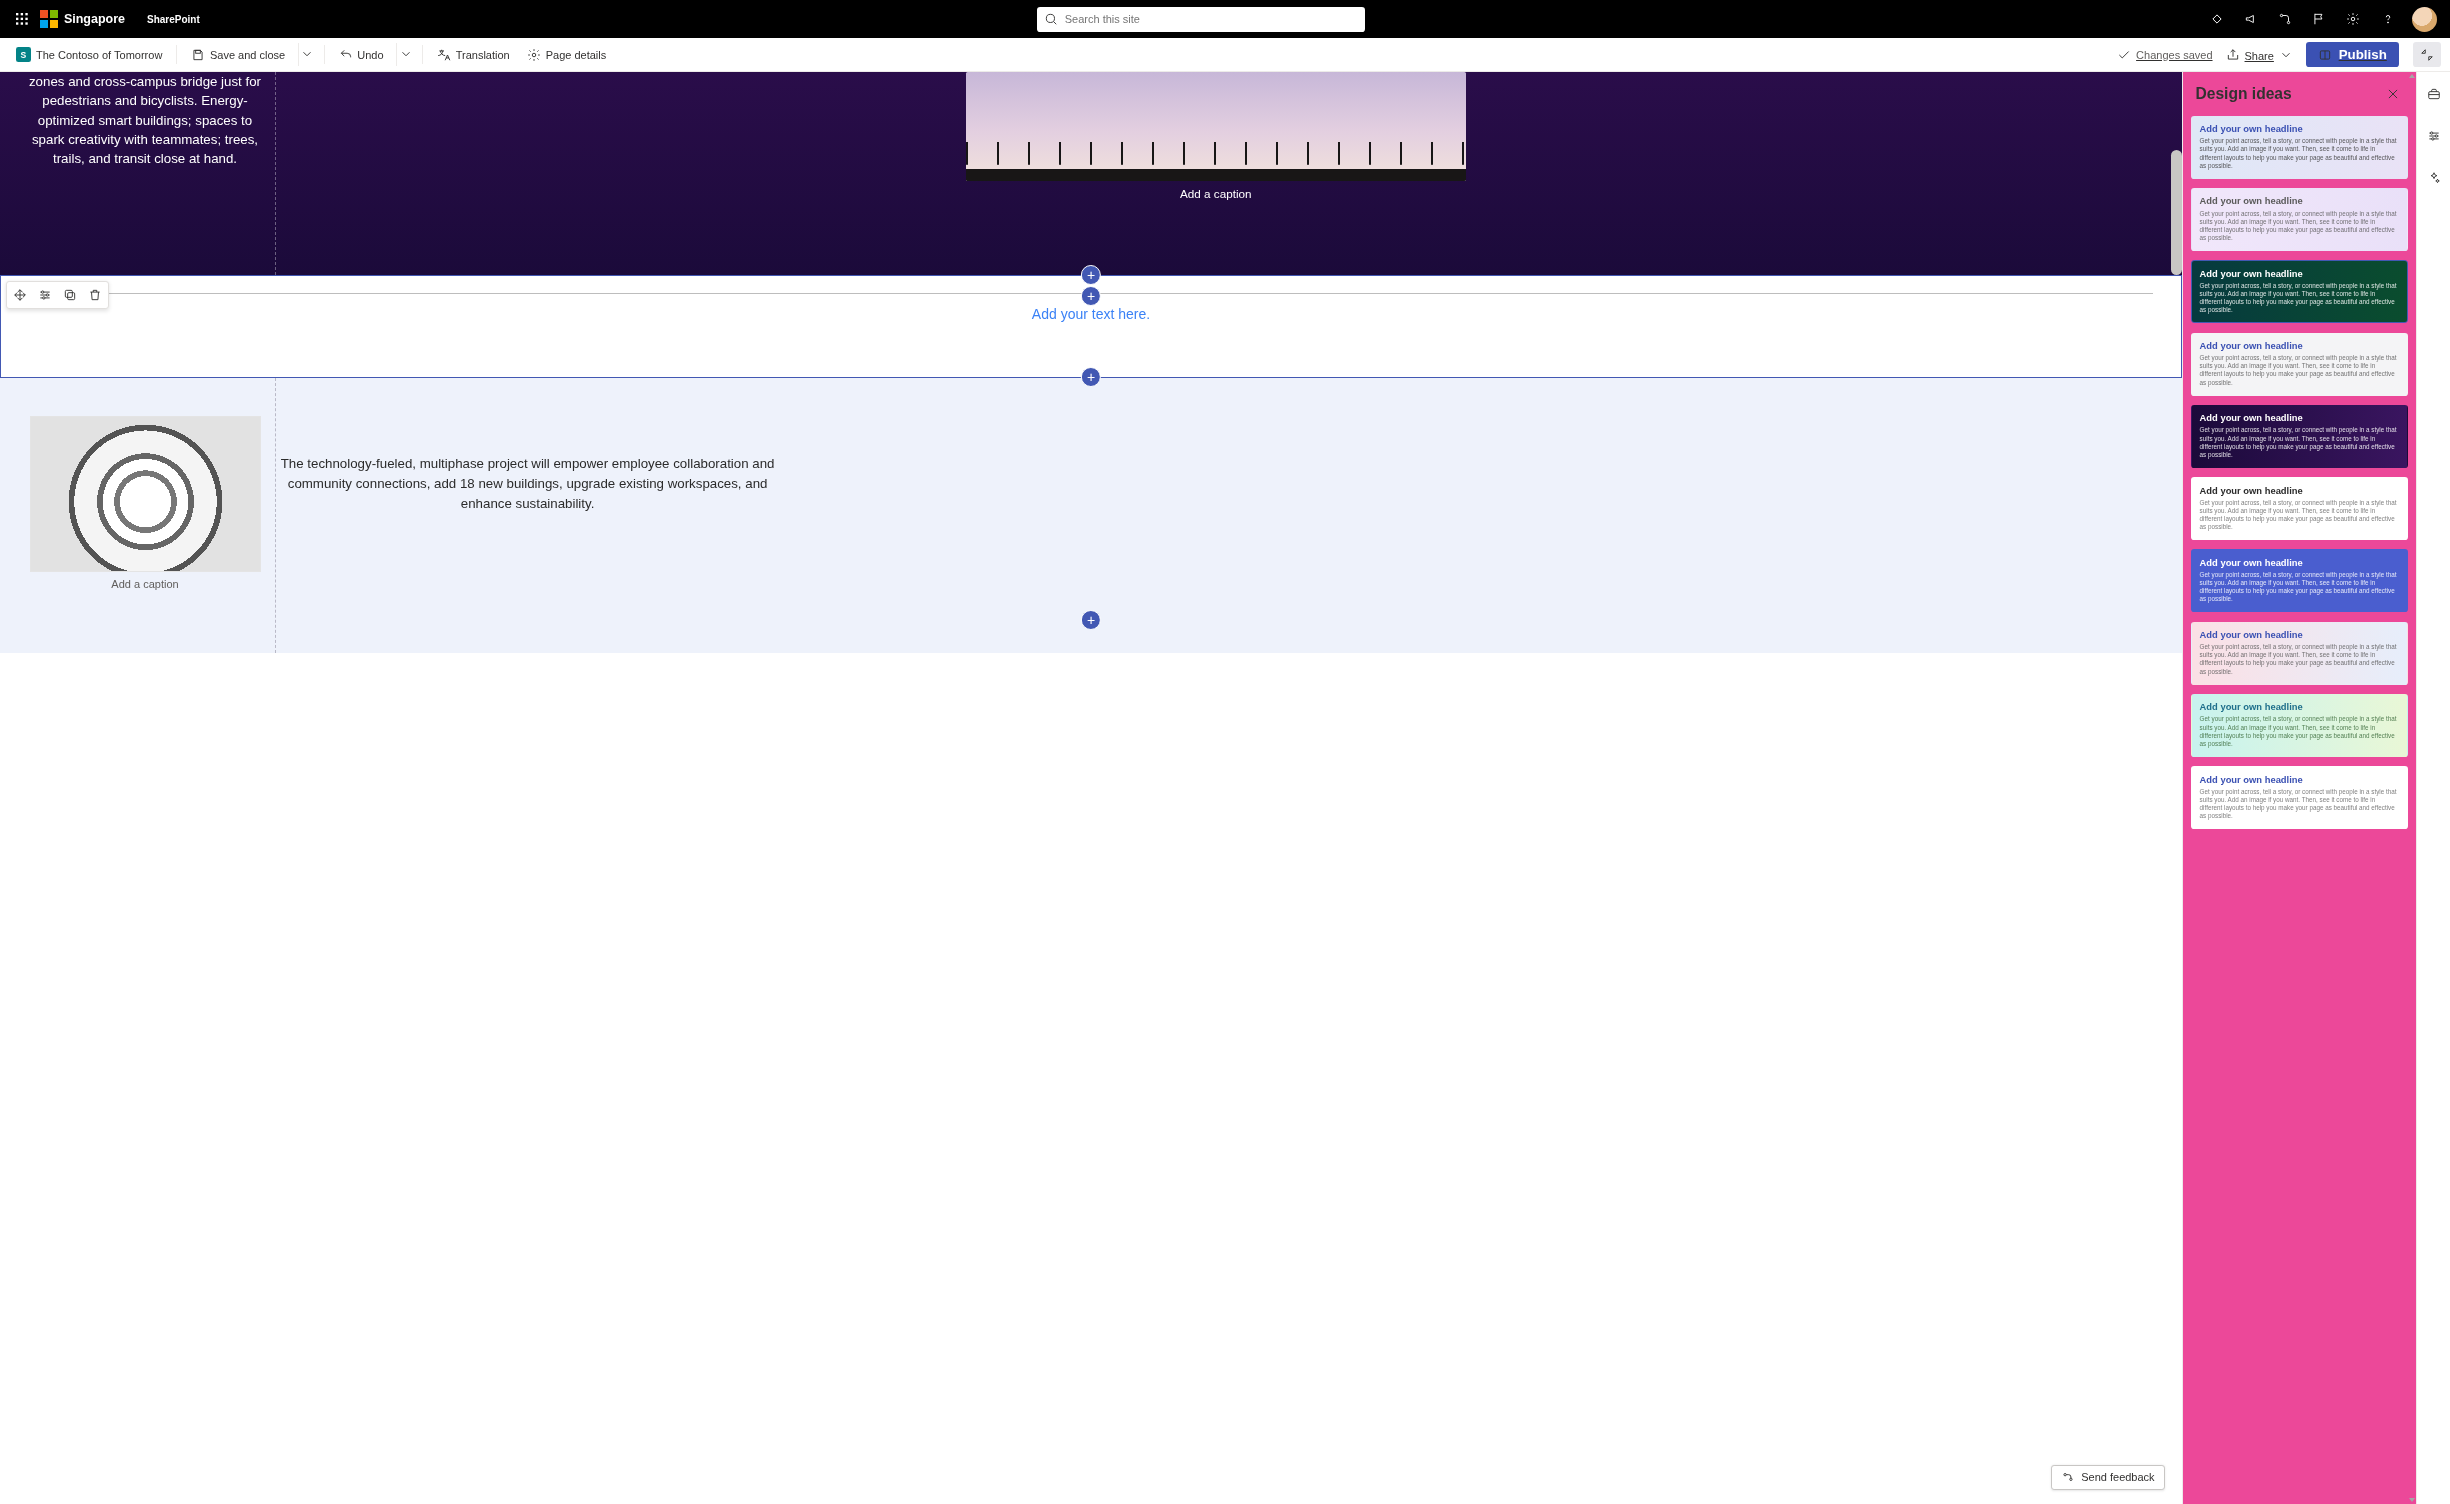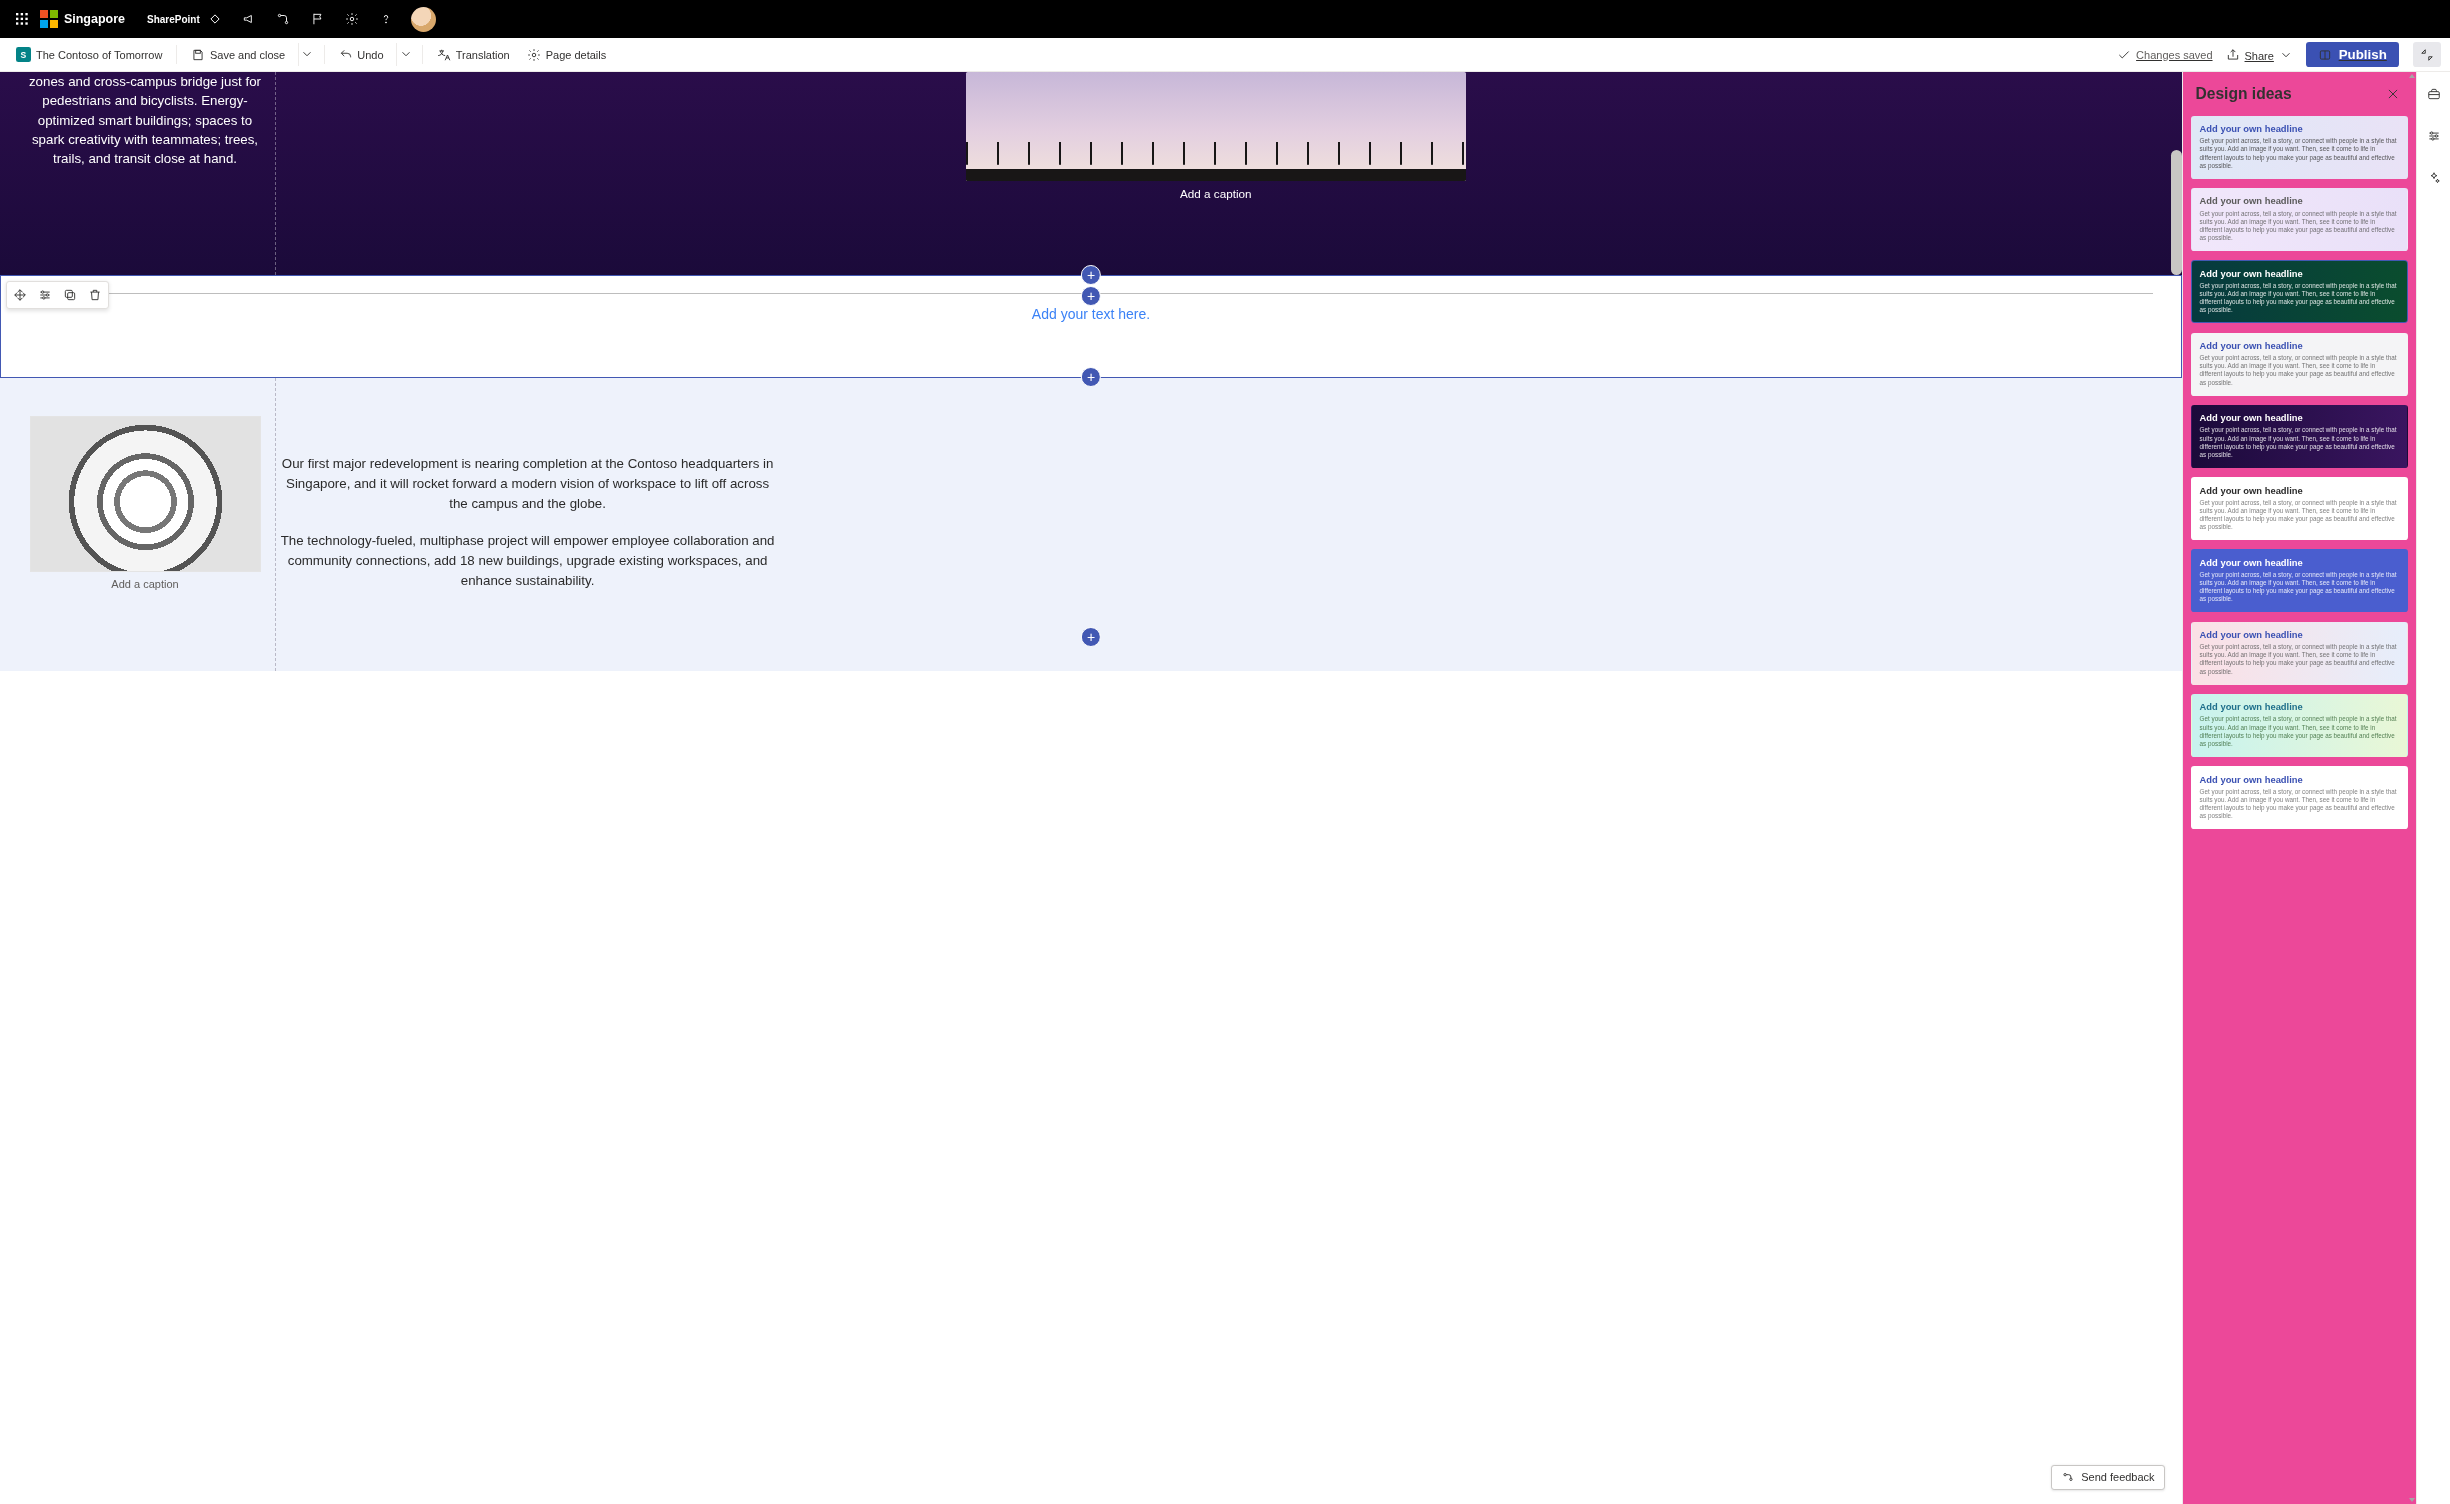--- a/index.html
+++ b/index.html
@@ -123,20 +123,29 @@
     <div class="ms-tiles">
         <span></span>
         <span></span>
         <span></span>
         <span></span>
       </div>
     <span class="ms-word">Singapore</span>
   </div>
   <span class="sp-word">SharePoint</span>
 
+  <div class="search-wrap">
+    <div class="search-box">
+      <svg class="ico" viewBox="0 0 24 24" stroke="#4258b3">
+          <circle cx="11" cy="11" r="7"></circle>
+          <line x1="21" y1="21" x2="16.5" y2="16.5"></line>
+        </svg>
+      <input placeholder="Search this site" style="">
+    </div>
+  </div>
 
   <div class="suite-right">
     <div class="suite-icon">
         <svg class="ico" viewBox="0 0 24 24">
           <rect x="7" y="7" width="10" height="10" transform="rotate(45 12 12)"></rect>
         </svg>
       </div>
     <div class="suite-icon">
         <svg class="ico" viewBox="0 0 24 24">
           <path d="M4 10v4h4l8 4V6l-8 4H4z"></path>
@@ -300,21 +309,20 @@
         <div class="add-circle" style="bottom:-10.2px;">+</div>
       </div>
 
       <div class="section light-sec">
         <div class="vdash2"></div>
         <div class="light-left">
           <div class="spiral"></div>
           <div class="light-cap">Add a caption</div>
         </div>
         <div class="light-right">
-          <p>Our first major redevelopment is nearing completion at the Contoso headquarters in Singapore, and it will rocket forward a modern vision of workspace to lift off across the campus and the globe.</p>
           <p>The technology-fueled, multiphase project will empower employee collaboration and community connections, add 18 new buildings, upgrade existing workspaces, and enhance sustainability.</p>
         </div>
         <div class="add-circle" style="bottom:23.4px;">+</div>
       </div>
     </div>
 
     <div class="feedback">
       <svg class="ico" viewBox="0 0 24 24">
           <circle cx="7" cy="8" r="2"></circle>
           <circle cx="17" cy="16" r="2"></circle>

